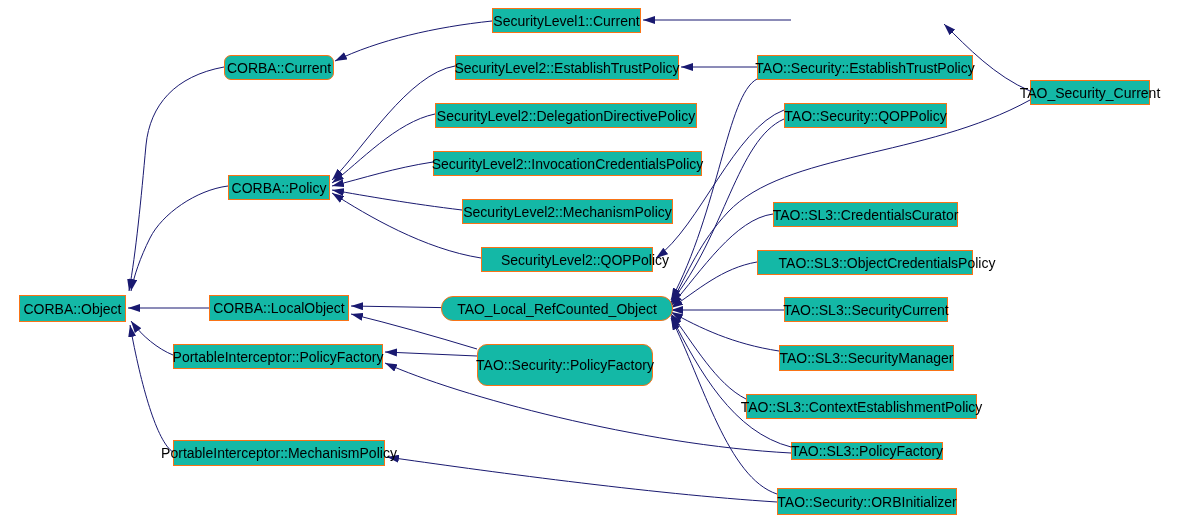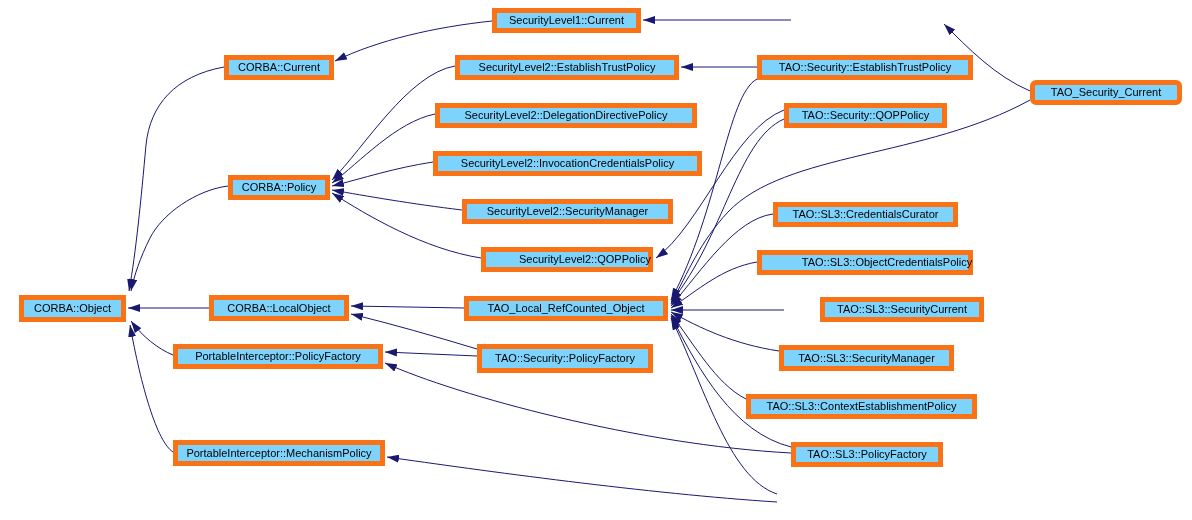--- a/index.html
+++ b/index.html
@@ -8,24 +8,24 @@
     width:1192px;height:520px;
     background:#ffffff;
     font-family:"Liberation Sans", sans-serif;
     overflow:hidden;
   }
   .edges{position:absolute;left:0;top:0;width:1192px;height:520px;}
   .edges path, .edges line{stroke:#191970;stroke-width:1;fill:none;}
   .node{
     position:absolute;
     box-sizing:border-box;
-    border:5px solid #f97316;
-    background:#7dd3fc;
+    border:1px solid #f97316;
+    background:#14b8a6;
     color:#000000;
-    font-size:11px;
+    font-size:14px;
     line-height:1;
     display:flex;
     align-items:center;
     justify-content:center;
     white-space:nowrap;
     cursor:pointer;
   }
 </style>
 </head>
 <body>
@@ -64,36 +64,37 @@
     <path d="M773,214 C735,219 702,270 671,306" marker-end="url(#arrow)"></path>
     <path d="M757,262 C722,268 698,290 671,308" marker-end="url(#arrow)"></path>
     <path d="M784,310 L671,310" marker-end="url(#arrow)"></path>
     <path d="M779,351 C733,344 700,328 671,312" marker-end="url(#arrow)"></path>
     <path d="M746,399 C716,384 694,344 671,314" marker-end="url(#arrow)"></path>
     <path d="M791,447 C733,432 700,372 671,316" marker-end="url(#arrow)"></path>
     <path d="M777,494 C728,478 703,382 671,318" marker-end="url(#arrow)"></path>
   </svg>
 
   <div class="node" style="left:19px;top:295px;width:107px;height:27px;">CORBA::Object</div>
-  <div class="node" style="left:224px;top:55px;width:110px;height:25px;">CORBA::Current</div>
+  <div class="node" style="left:224px;top:55px;width:110px;height:25px;border-radius:7px;">CORBA::Current</div>
   <div class="node" style="left:228px;top:175px;width:102px;height:25px;">CORBA::Policy</div>
   <div class="node" style="left:209px;top:295px;width:140px;height:26px;">CORBA::LocalObject</div>
   <div class="node" style="left:173px;top:344px;width:210px;height:25px;">PortableInterceptor::PolicyFactory</div>
   <div class="node" style="left:173px;top:440px;width:212px;height:26px;">PortableInterceptor::MechanismPolicy</div>
   <div class="node" style="left:492px;top:8px;width:149px;height:25px;">SecurityLevel1::Current</div>
   <div class="node" style="left:455px;top:55px;width:224px;height:25px;">SecurityLevel2::EstablishTrustPolicy</div>
   <div class="node" style="left:435px;top:103px;width:262px;height:25px;">SecurityLevel2::DelegationDirectivePolicy</div>
   <div class="node" style="left:433px;top:151px;width:269px;height:25px;">SecurityLevel2::InvocationCredentialsPolicy</div>
-  <div class="node" style="left:462px;top:199px;width:211px;height:25px;">SecurityLevel2::SecurityManager</div>
+  <div class="node" style="left:462px;top:199px;width:211px;height:25px;">SecurityLevel2::MechanismPolicy</div>
   <div class="node" style="left:481px;top:247px;width:172px;height:25px;padding-left:36px;">SecurityLevel2::QOPPolicy</div>
-  <div class="node" style="left:464px;top:296px;width:204px;height:25px;">TAO_Local_RefCounted_Object</div>
-  <div class="node" style="left:477px;top:344px;width:176px;height:29px;">TAO::Security::PolicyFactory</div>
+  <div class="node" style="left:441px;top:296px;width:232px;height:25px;border-radius:12px;">TAO_Local_RefCounted_Object</div>
+  <div class="node" style="left:477px;top:344px;width:176px;height:42px;border-radius:10px;">TAO::Security::PolicyFactory</div>
   <div class="node" style="left:757px;top:55px;width:216px;height:25px;">TAO::Security::EstablishTrustPolicy</div>
   <div class="node" style="left:784px;top:103px;width:163px;height:25px;">TAO::Security::QOPPolicy</div>
   <div class="node" style="left:773px;top:202px;width:185px;height:25px;">TAO::SL3::CredentialsCurator</div>
   <div class="node" style="left:757px;top:250px;width:216px;height:25px;padding-left:44px;">TAO::SL3::ObjectCredentialsPolicy</div>
-  <div class="node" style="left:784px;top:297px;width:164px;height:25px;margin-left:36px;">TAO::SL3::SecurityCurrent</div>
+  <div class="node" style="left:784px;top:297px;width:164px;height:25px;">TAO::SL3::SecurityCurrent</div>
   <div class="node" style="left:779px;top:345px;width:175px;height:26px;">TAO::SL3::SecurityManager</div>
   <div class="node" style="left:746px;top:394px;width:231px;height:25px;">TAO::SL3::ContextEstablishmentPolicy</div>
-  <div class="node" style="left:791px;top:442px;width:152px;height:25px;">TAO::SL3::PolicyFactory</div>
-  <div class="node" style="left:1030px;top:80px;width:152px;height:25px;border-radius:6px;">TAO_Security_Current</div>
+  <div class="node" style="left:791px;top:442px;width:152px;height:18px;">TAO::SL3::PolicyFactory</div>
+  <div class="node" style="left:777px;top:488px;width:180px;height:27px;">TAO::Security::ORBInitializer</div>
+  <div class="node" style="left:1030px;top:80px;width:120px;height:25px;">TAO_Security_Current</div>
 
 </div>
 
 </body></html>

